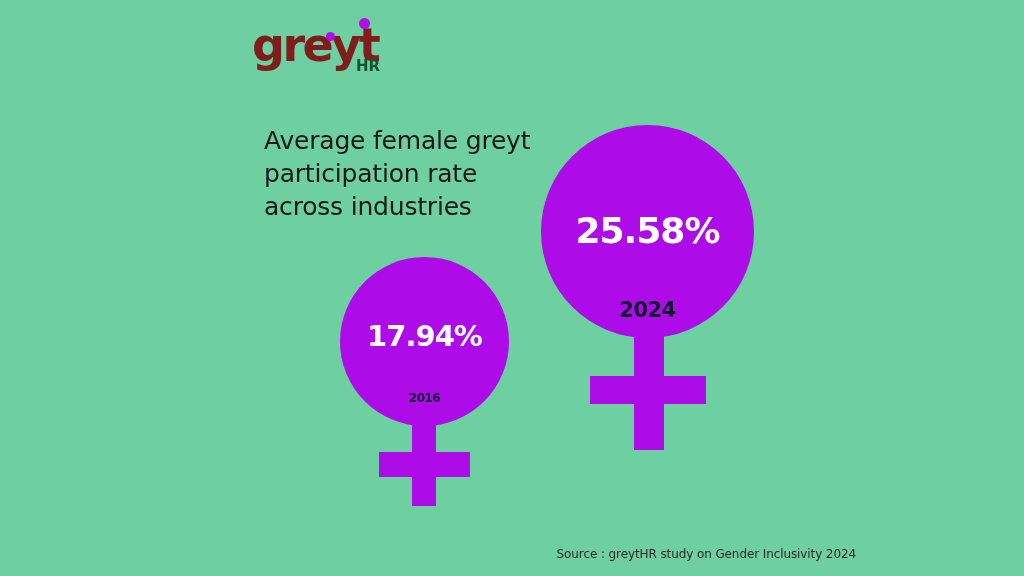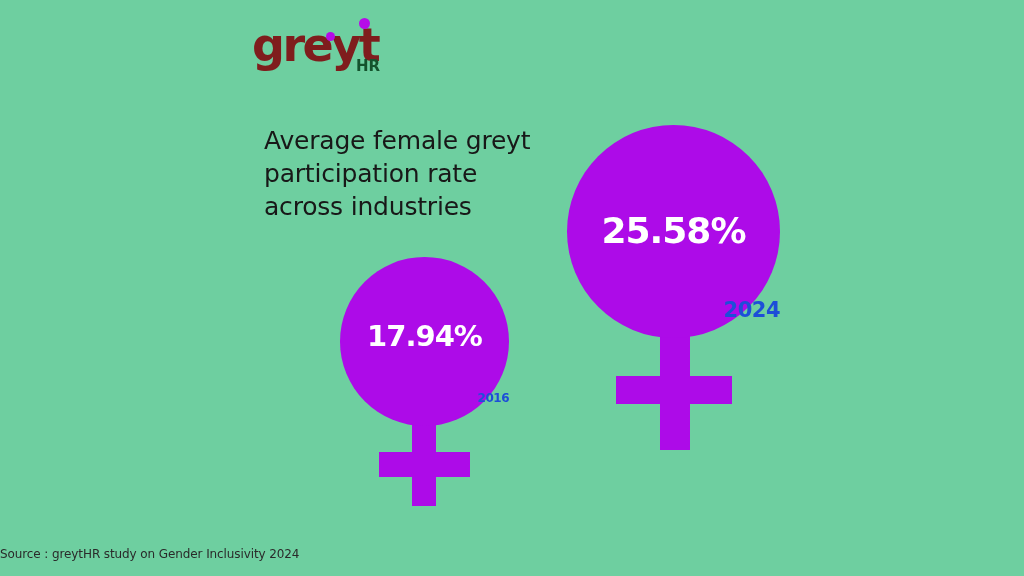--- a/index.html
+++ b/index.html
@@ -104,30 +104,30 @@
     text-align: center;
     color: #ffffff;
     font-family: "DejaVu Sans", sans-serif;
     font-weight: bold;
     letter-spacing: -1px;
     line-height: 1;
   }
   .yr {
     position: absolute;
     width: 100%;
-    text-align: right;
-    color: #1d4ed8;
+    text-align: center;
+    color: #0f172a;
     font-family: "DejaVu Sans", sans-serif;
     font-weight: bold;
     letter-spacing: -0.5px;
     line-height: 1;
   }
 
   
-  #sym-2024 { left: 567px; top: 125px; width: 213px; height: 325px; }
+  #sym-2024 { left: 541px; top: 125px; width: 213px; height: 325px; }
   #sym-2024 .fcircle { left: 0; top: 0; width: 213px; height: 213px; }
   #sym-2024 .fstem { left: 93px; top: 200px; width: 30px; height: 125px; }
   #sym-2024 .fbar  { left: 49px; top: 251px; width: 116px; height: 28px; }
   #sym-2024 .pct   { top: 88px; font-size: 36px; }
   #sym-2024 .yr    { top: 175px; font-size: 21px; }
 
   
   #sym-2016 { left: 340px; top: 257px; width: 169px; height: 249px; }
   #sym-2016 .fcircle { left: 0; top: 0; width: 169px; height: 169px; }
   #sym-2016 .fstem { left: 72px; top: 158px; width: 24px; height: 91px; }
@@ -135,21 +135,21 @@
   #sym-2016 .pct   { top: 65px; font-size: 29px; }
   #sym-2016 .yr    { top: 135px; font-size: 12px; }
 
   
   .source {
     position: absolute;
     left: 0;
     top: 547px;
     width: 856px;
     box-sizing: border-box;
-    text-align: left;
+    text-align: right;
     font-family: "DejaVu Sans", sans-serif;
     font-size: 12px;
     color: #2a2a2a;
     letter-spacing: -0.1px;
   }
 </style>
 </head>
 <body>
 
 <div id="canvas">

